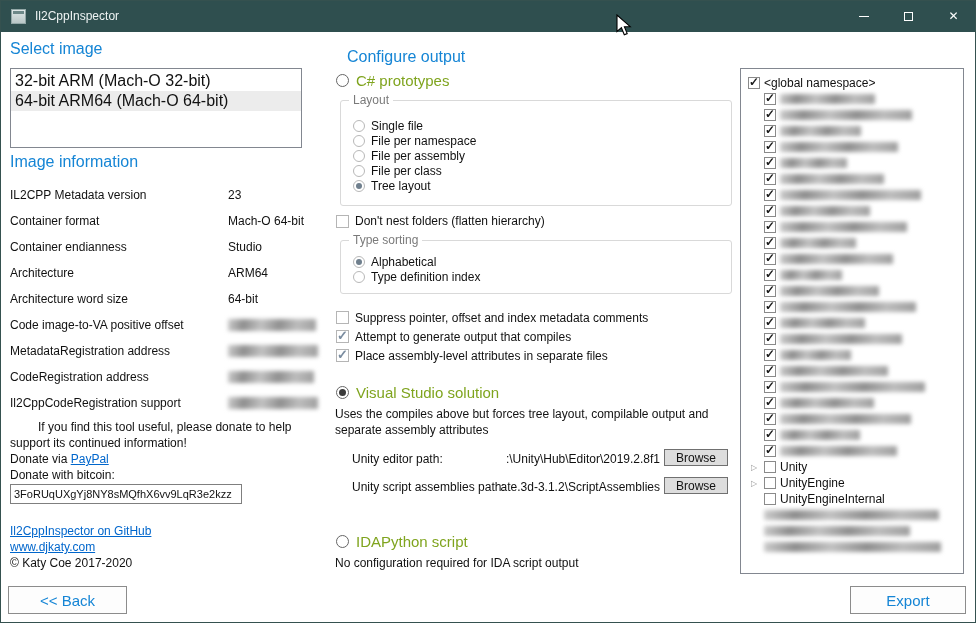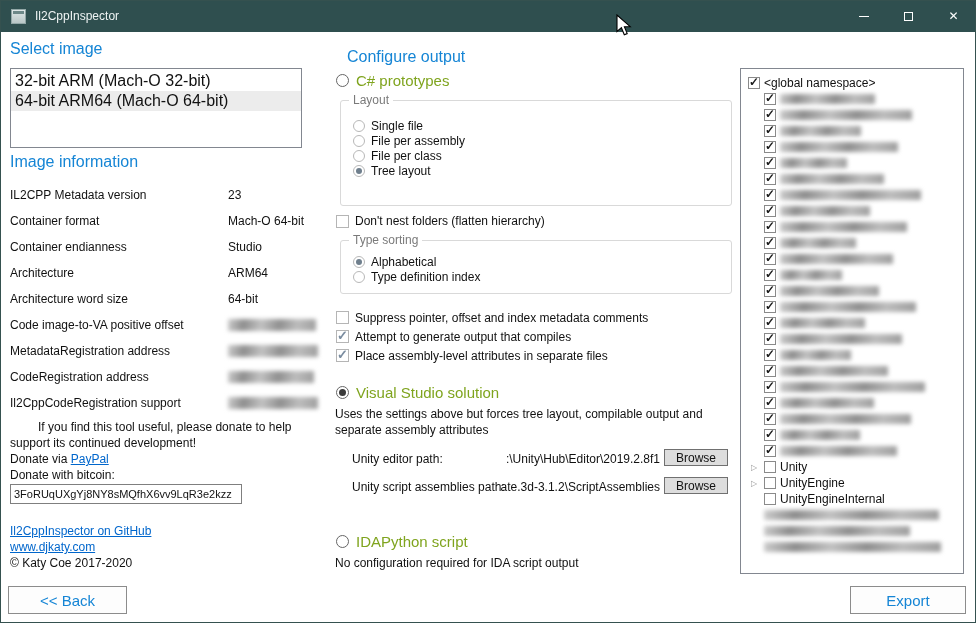--- a/index.html
+++ b/index.html
@@ -179,21 +179,21 @@
         <span class="info-label">CodeRegistration address</span>
         <span class="blur-bar value-bar" style="width: 86px;"></span>
       </div>
       <div class="info-row">
         <span class="info-label">Il2CppCodeRegistration support</span>
         <span class="blur-bar value-bar" style="width: 90px;"></span>
       </div>
     </div>
 
   <div class="donate-line" id="donate1">If you find this tool useful, please donate to help</div>
-  <div class="donate-line" id="donate2">support its continued development!</div>
+  <div class="donate-line" id="donate2">support its continued information!</div>
   <div class="donate-line" id="donate-via"><span>Donate via </span><a class="link">PayPal</a></div>
   <div class="donate-line" id="donate-btc">Donate with bitcoin:</div>
   <input id="btc-input" value="3FoRUqUXgYj8NY8sMQfhX6vv9LqR3e2kzz" style="">
   <a class="link donate-line" id="github-link">Il2CppInspector on GitHub</a>
   <a class="link donate-line" id="site-link">www.djkaty.com</a>
   <div class="donate-line" id="copyright">© Katy Coe 2017-2020</div>
   <button class="big-button" id="back-btn">&lt;&lt; Back</button>
 
   <h2 class="heading" id="h-config">Configure output</h2>
 
@@ -204,20 +204,24 @@
 
   <div class="groupbox" id="layout-group">
     <span class="legend">Layout</span>
     <div class="group-options" id="layout-options">
         <div class="opt-row">
           <span class="radio dis"></span>
           <span class="opt-label">Single file</span>
         </div>
         <div class="opt-row">
           <span class="radio dis"></span>
+          <span class="opt-label">File per namespace</span>
+        </div>
+        <div class="opt-row">
+          <span class="radio dis"></span>
           <span class="opt-label">File per assembly</span>
         </div>
         <div class="opt-row">
           <span class="radio dis"></span>
           <span class="opt-label">File per class</span>
         </div>
         <div class="opt-row">
           <span class="radio sel dis"></span>
           <span class="opt-label">Tree layout</span>
         </div>
@@ -257,21 +261,21 @@
       <div class="opt-row">
         <span class="checkbox checked dis"></span>
         <span class="opt-label">Place assembly-level attributes in separate files</span>
       </div>
     </div>
 
   <div class="main-radio-row" id="vs-row">
     <span class="radio big sel" id="vs-radio-icon"></span>
     <span class="green-label">Visual Studio solution</span>
   </div>
-  <div id="vs-desc">Uses the settings above but forces tree layout, compilable output and separate assembly attributes</div>
+  <div id="vs-desc">Uses the compiles above but forces tree layout, compilable output and separate assembly attributes</div>
 
   <div class="path-label" id="unity-editor-label">Unity editor path:</div>
   <div class="path-value" id="unity-editor-value">:\Unity\Hub\Editor\2019.2.8f1</div>
   <button class="browse-btn" id="browse1">Browse</button>
 
   <div class="path-label" id="unity-script-label">Unity script assemblies path:</div>
   <div class="path-value" id="unity-script-value">ate.3d-3.1.2\ScriptAssemblies</div>
   <button class="browse-btn" id="browse2">Browse</button>
 
   <div class="main-radio-row" id="ida-row">

